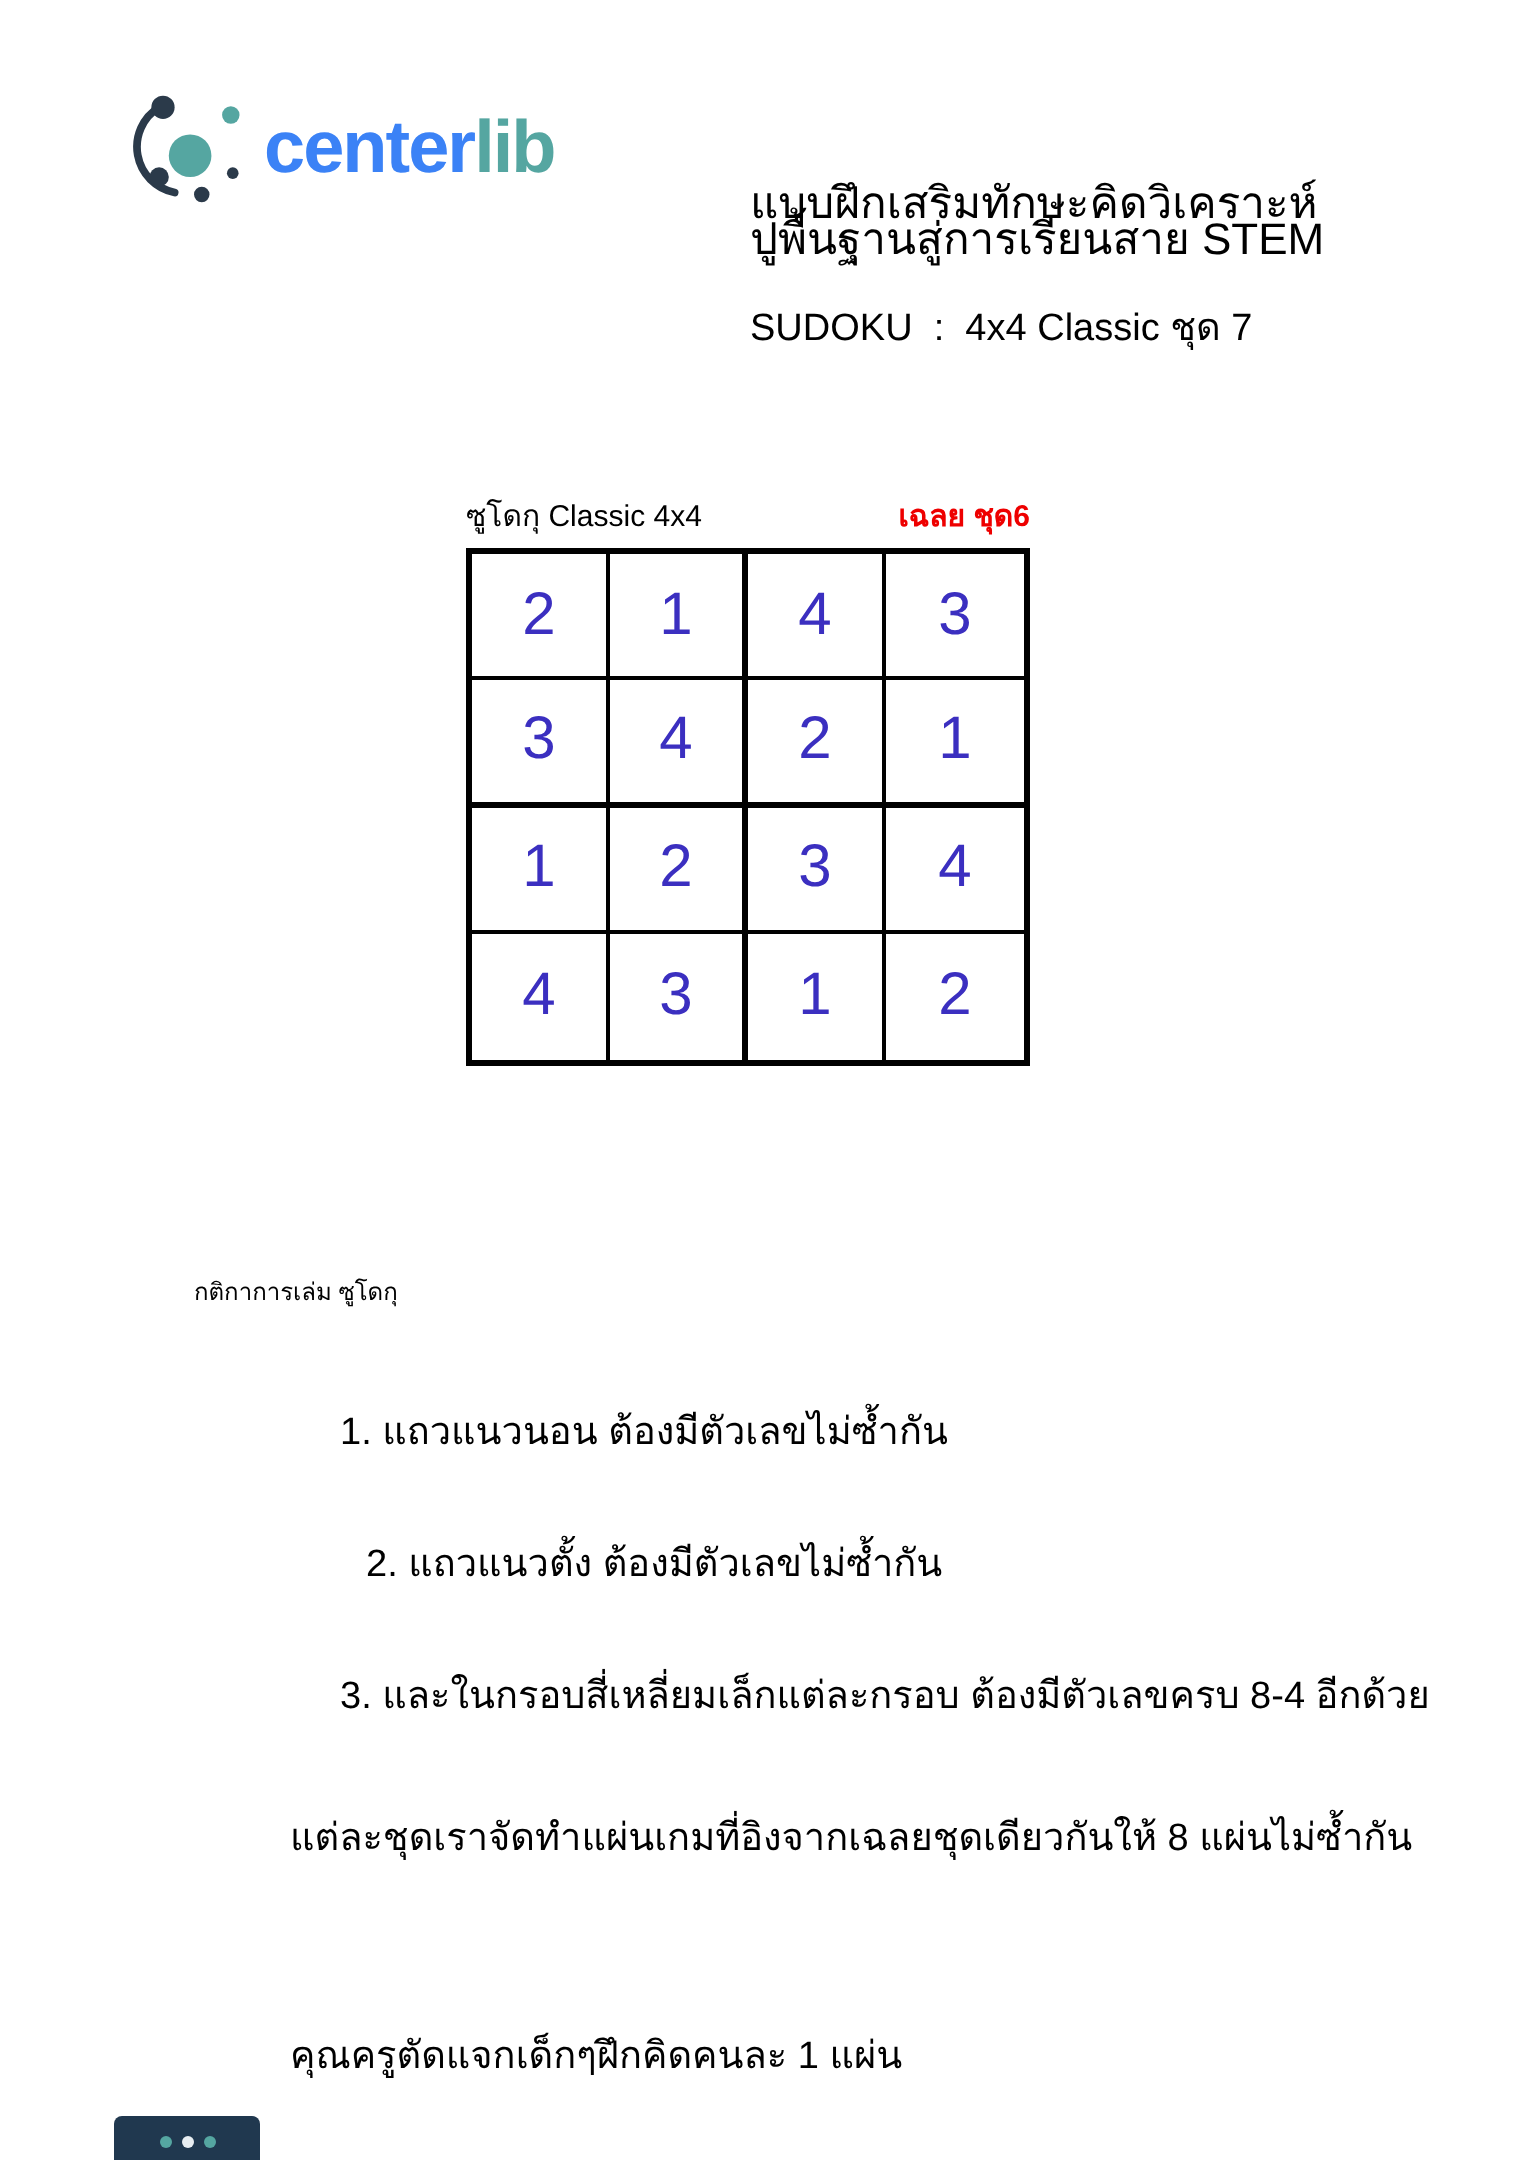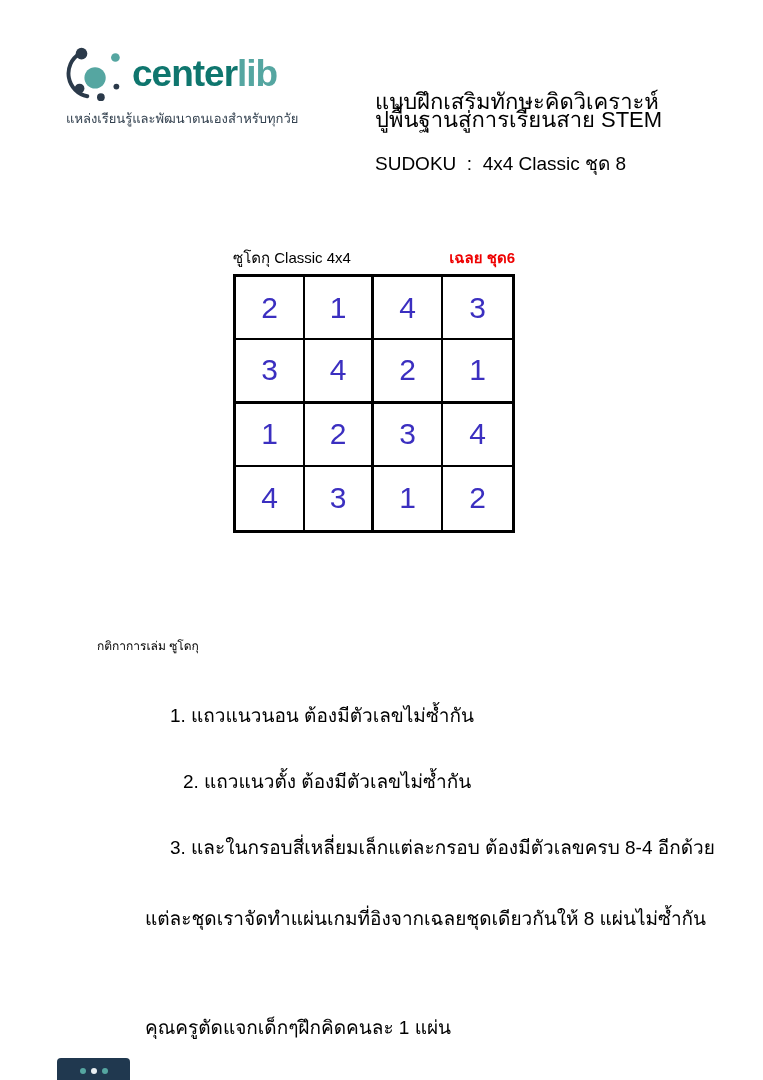--- a/index.html
+++ b/index.html
@@ -7,21 +7,21 @@
     width:763px;height:1080px;position:relative;overflow:hidden;
     background:#ffffff;
     font-family:"Liberation Sans", sans-serif;
     color:#000;
   }
   
   .logo-wrap{position:absolute;left:66px;top:42px;width:260px;}
   .logo-row{display:flex;align-items:center;}
   .logo-icon{width:62px;height:62px;flex:0 0 62px;}
   .brand{font-size:37px;font-weight:700;letter-spacing:-1px;margin-left:4px;line-height:1;}
-  .brand .p1{color:#0f766e;}
+  .brand .p1{color:#3b82f6;}
   .brand .p2{color:#55a6a1;}
   .tagline{margin-top:4px;font-size:13px;color:#33414f;white-space:nowrap;}
   
   .hline{position:absolute;left:375px;white-space:pre;color:#000;}
   .h1{top:50px;font-size:22px;margin-top:34px;}
   .h2{top:102px;font-size:22px;}
   .h3{top:148px;font-size:19px;}
   
   .puzzle-label-row{
     position:absolute;left:233px;top:246px;width:282px;
@@ -69,26 +69,25 @@
       <path d="M 14 12 A 24 24 0 0 0 22 56" fill="none" stroke="#2b3a4a" stroke-width="4" stroke-linecap="round"></path>
       <circle cx="16" cy="12" r="6" fill="#2b3a4a"></circle>
       <circle cx="14" cy="48" r="5" fill="#2b3a4a"></circle>
       <circle cx="36" cy="57" r="4" fill="#2b3a4a"></circle>
       <circle cx="30" cy="37" r="11" fill="#55a6a1"></circle>
       <circle cx="51" cy="16" r="4.5" fill="#55a6a1"></circle>
       <circle cx="52" cy="46" r="3" fill="#2b3a4a"></circle>
     </svg>
     <div class="brand"><span class="p1">center</span><span class="p2">lib</span></div>
   </div>
-  <div class="tagline">แหล่งเรียนรู้และพัฒนาตนเองสำหรับทุกวัย</div>
 </div>
 
 <div class="hline h1">แบบฝึกเสริมทักษะคิดวิเคราะห์</div>
 <div class="hline h2">ปูพื้นฐานสู่การเรียนสาย STEM</div>
-<div class="hline h3">SUDOKU  :  4x4 Classic ชุด 8</div>
+<div class="hline h3">SUDOKU  :  4x4 Classic ชุด 7</div>
 
 <div class="puzzle-label-row">
   <span class="label-left">ซูโดกุ Classic 4x4</span>
   <span class="label-right" style="color: rgb(238, 0, 0);">เฉลย ชุด6</span>
 </div>
 
 <div id="sudoku-grid">
     <div class="cell" style="color: rgb(59, 47, 192);">2</div>
     <div class="cell tR" style="color: rgb(59, 47, 192);">1</div>
     <div class="cell" style="color: rgb(59, 47, 192);">4</div>

